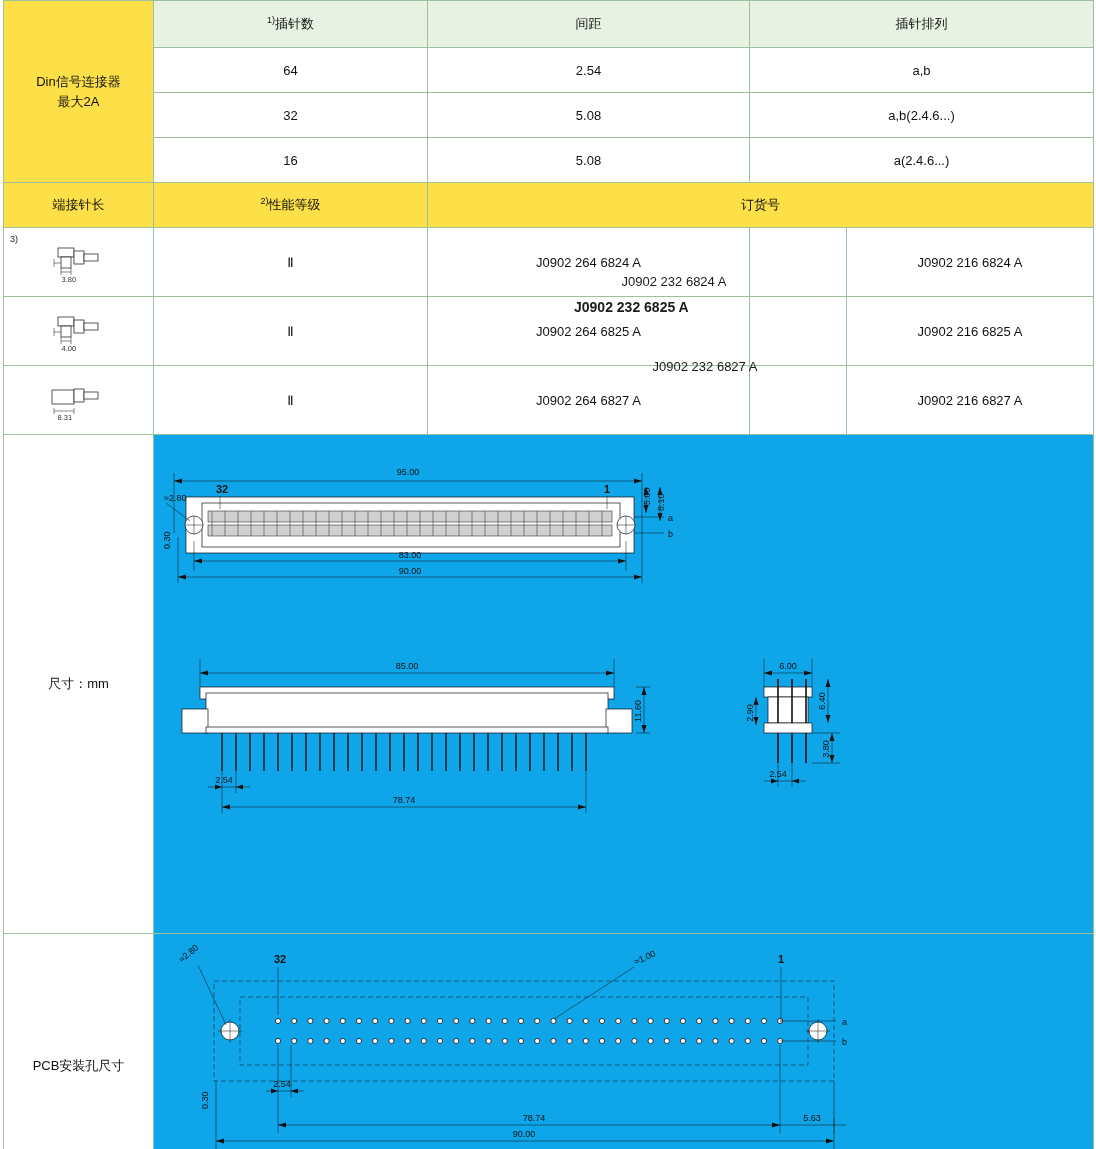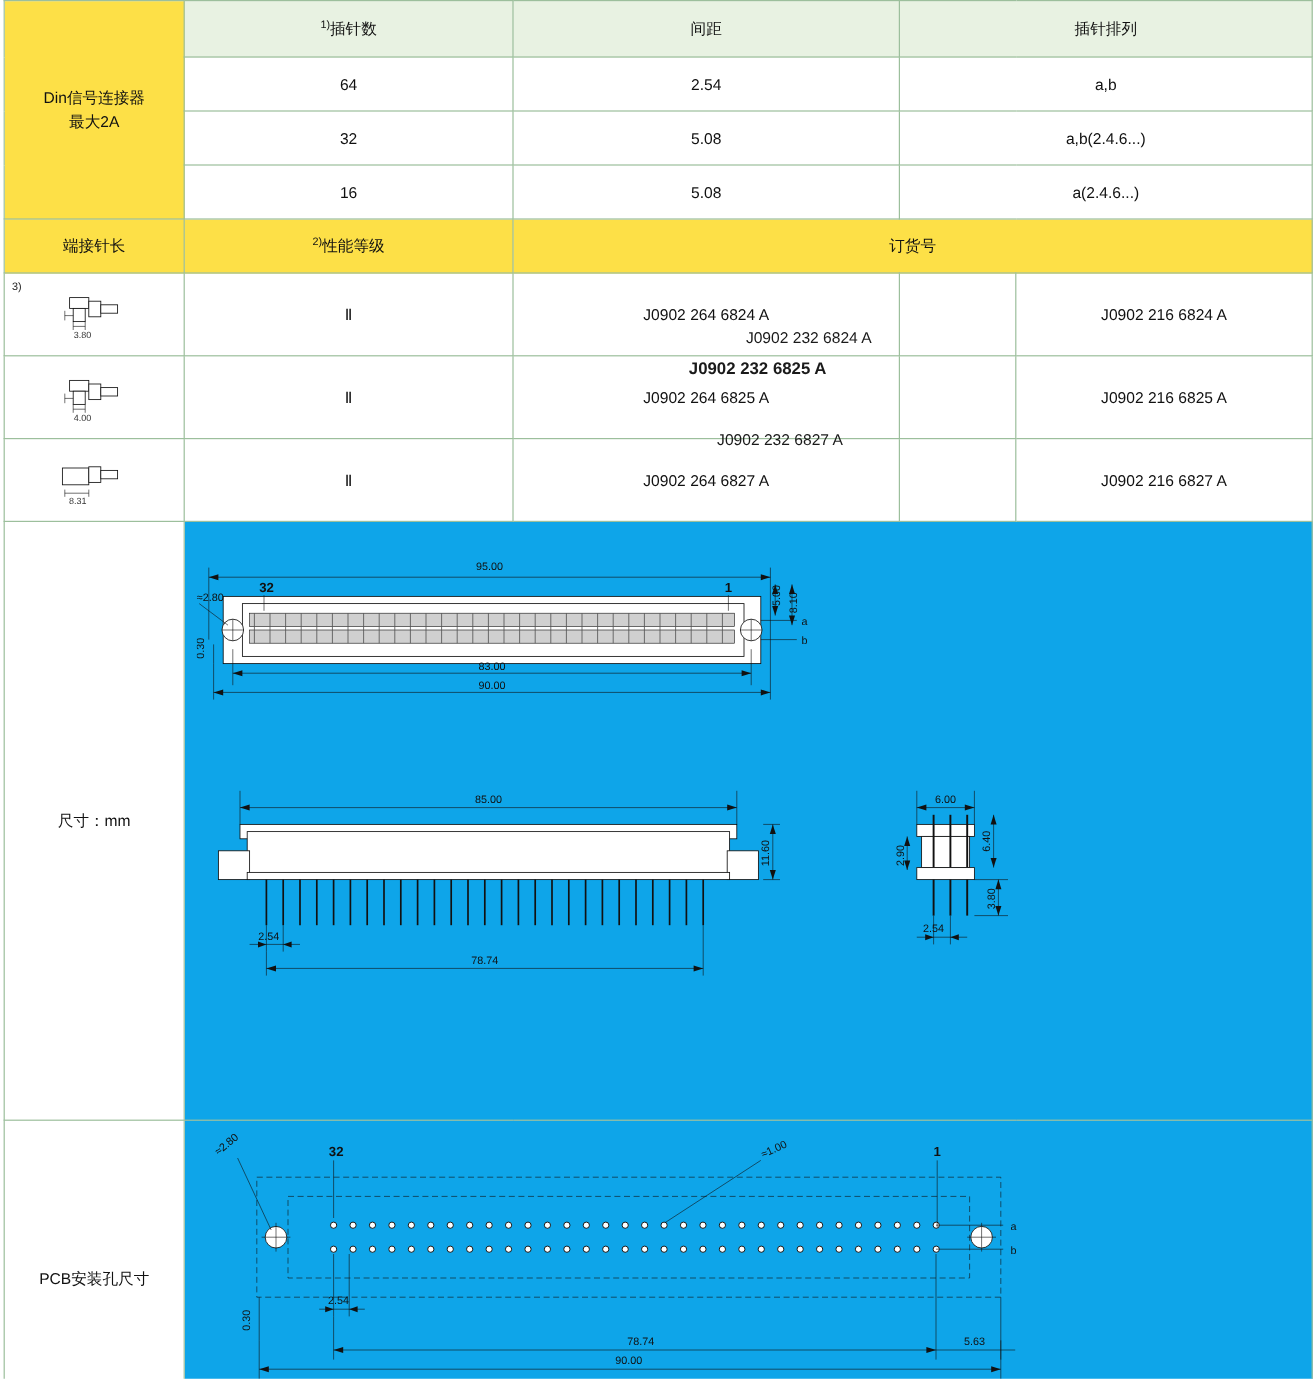--- a/index.html
+++ b/index.html
@@ -559,15 +559,15 @@
             <path d="M660,200 l-8,-2.5 v5 z" fill="#111"></path>
             <text class="dimtext" x="350" y="196" text-anchor="middle">90.00</text>
           </svg>
         </td>
       </tr>
     </tbody>
   </table>
 
   <div style="position:absolute; left:574px; top:239px; width:200px; text-align:center; font-size:13px;margin-top:35px;">J0902 232 6824 A</div>
   <div style="position:absolute; left:574px; top:299px; width:200px; text-align:left; font-size:14px; font-weight:bold;">J0902 232 6825 A</div>
-  <div style="position:absolute; left:550px; top:359px; width:200px; text-align:center; font-size:13px;">J0902 232 6827 A</div>
+  <div style="position:absolute; left:605px; top:359px; width:200px; text-align:center; font-size:13px;">J0902 232 6827 A</div>
 
 </div>
 
 </body></html>

